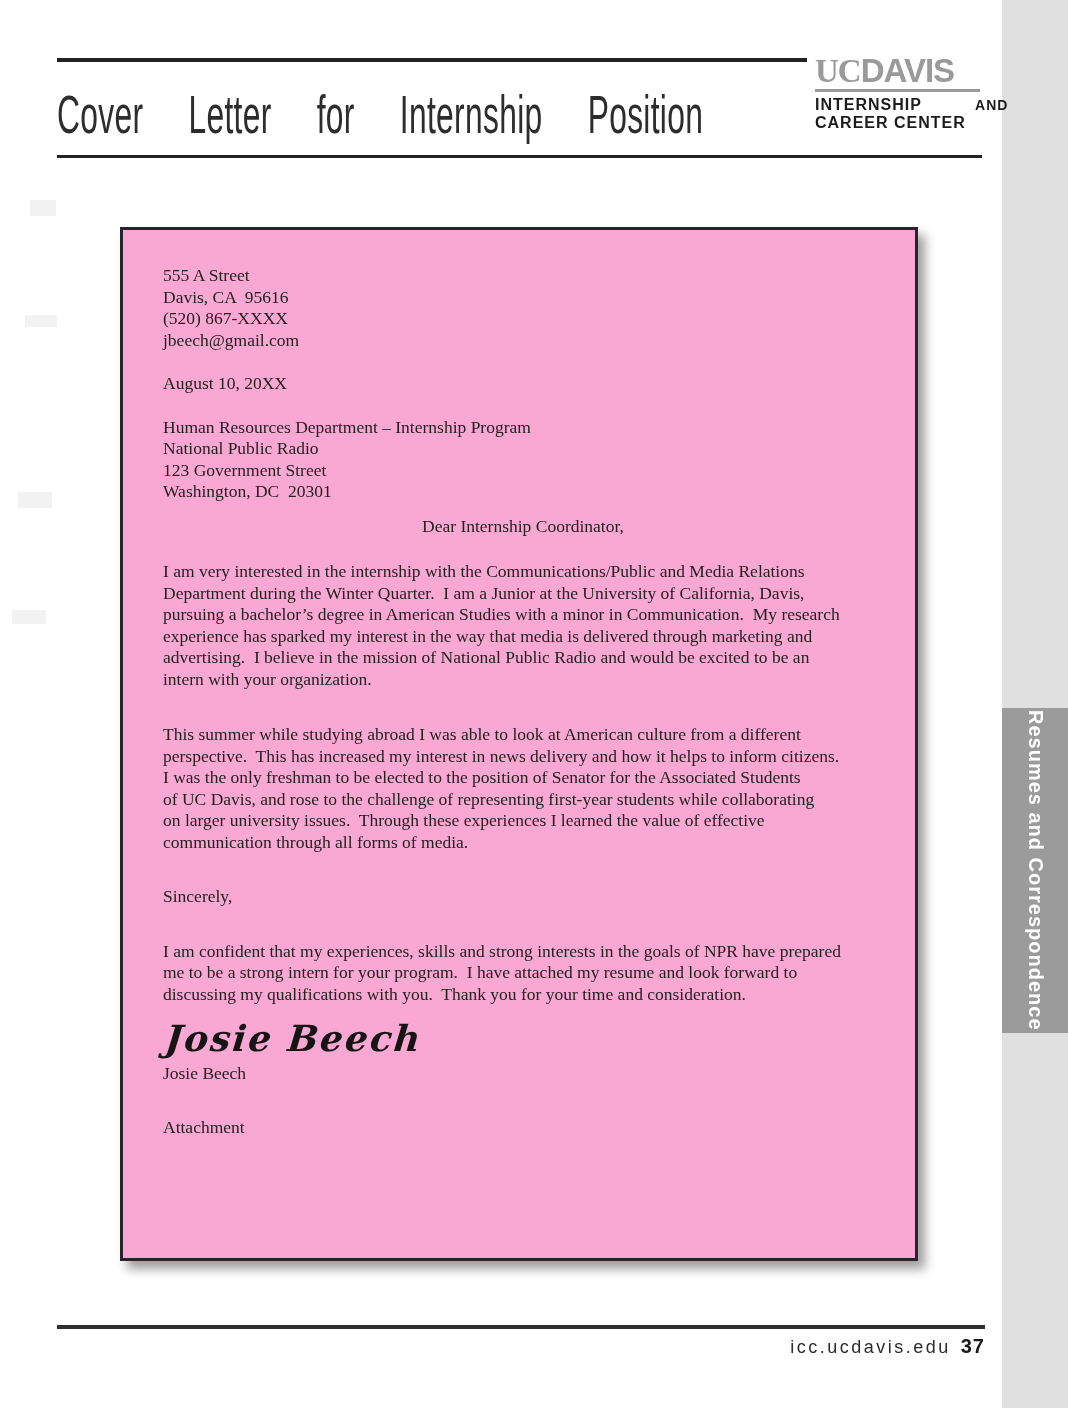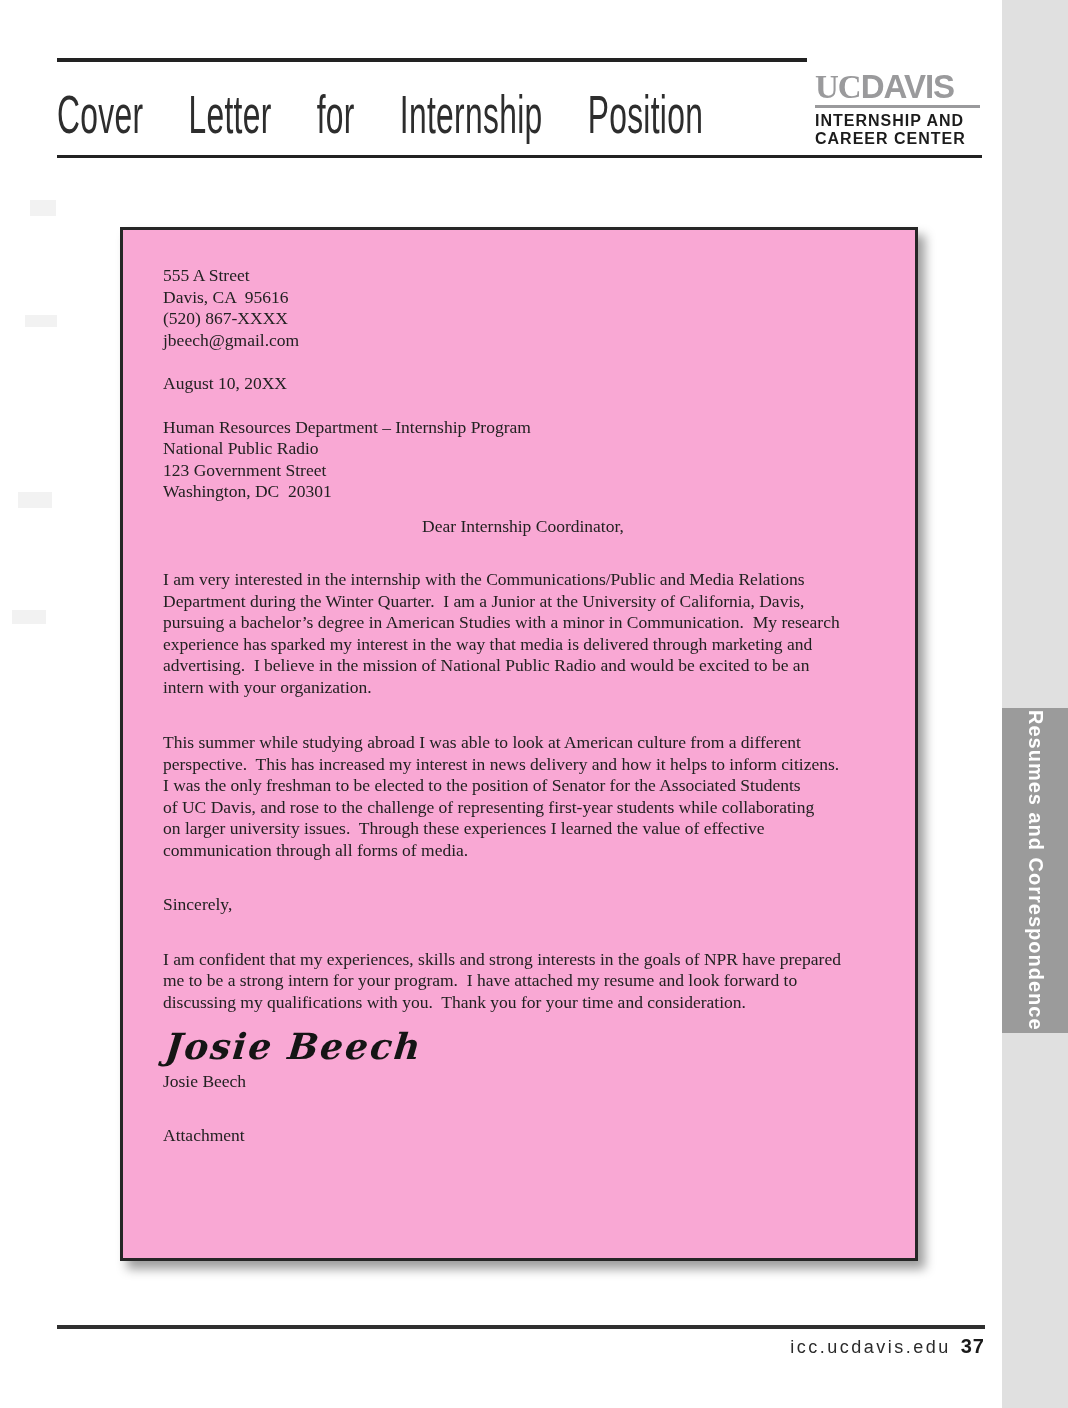--- a/index.html
+++ b/index.html
@@ -40,33 +40,33 @@
     white-space:nowrap;
     word-spacing:60px;
     transform:scaleX(0.6);
     transform-origin:0 50%;
     letter-spacing:0.5px;
   }
   .rule-bottom{
     position:absolute;left:57px;top:155px;width:925px;height:3px;background:#222;
   }
   .logo{
-    position:absolute;left:815px;top:72px;width:165px;
+    position:absolute;left:815px;top:56px;width:165px;
   }
   .logo-word{
     font-size:33px;line-height:30px;color:#9a9a9c;white-space:nowrap;
   }
   .logo-uc{font-family:"Liberation Serif",serif;font-weight:bold;letter-spacing:-1px;}
   .logo-davis{font-family:"Liberation Sans",sans-serif;font-weight:bold;letter-spacing:-1px;}
   .logo-rule{height:3px;background:#9a9a9c;margin:3px 0 4px 0;width:165px;}
   .logo-sub{
     font-weight:bold;color:#1c1c1c;font-size:16px;line-height:18px;
     letter-spacing:1px;white-space:nowrap;
   }
-  .logo-and{font-size:16px;letter-spacing:1px;}
+  .logo-and{font-size:14px;letter-spacing:1px;margin-left:48px;}
   
   .artifact{position:absolute;background:#f2f2f2;}
   .a1{left:30px;top:200px;width:26px;height:16px;}
   .a2{left:25px;top:315px;width:32px;height:12px;}
   .a3{left:18px;top:492px;width:34px;height:16px;}
   .a4{left:12px;top:610px;width:34px;height:14px;}
   
   .letter-sheet{
     position:absolute;left:120px;top:227px;
     width:798px;height:1034px;
@@ -75,21 +75,21 @@
     background:#f9a8d4;
     box-shadow:7px 8px 10px rgba(0,0,0,0.38);
     padding:35px 30px 0 40px;
     font-family:"Liberation Serif",serif;
     font-size:17.5px;line-height:21.5px;color:#222;
   }
   .block{white-space:pre-wrap;width:720px;}
   .date-line{margin-top:22px;}
   .recipient{margin-top:22px;}
   .salutation{margin-top:13px;text-align:center;}
-  .para1{margin-top:32px;}
+  .para1{margin-top:24px;}
   .para2{margin-top:34px;}
   .para3{margin-top:33px;}
   .closing{margin-top:33px;}
   .sig-script{
     margin-top:8px;
     font-family:"DejaVu Serif",serif;
     font-style:italic;font-weight:bold;
     font-size:36px;line-height:50px;
     letter-spacing:2px;color:#151515;
     transform:skewX(-6deg);transform-origin:0 100%;

